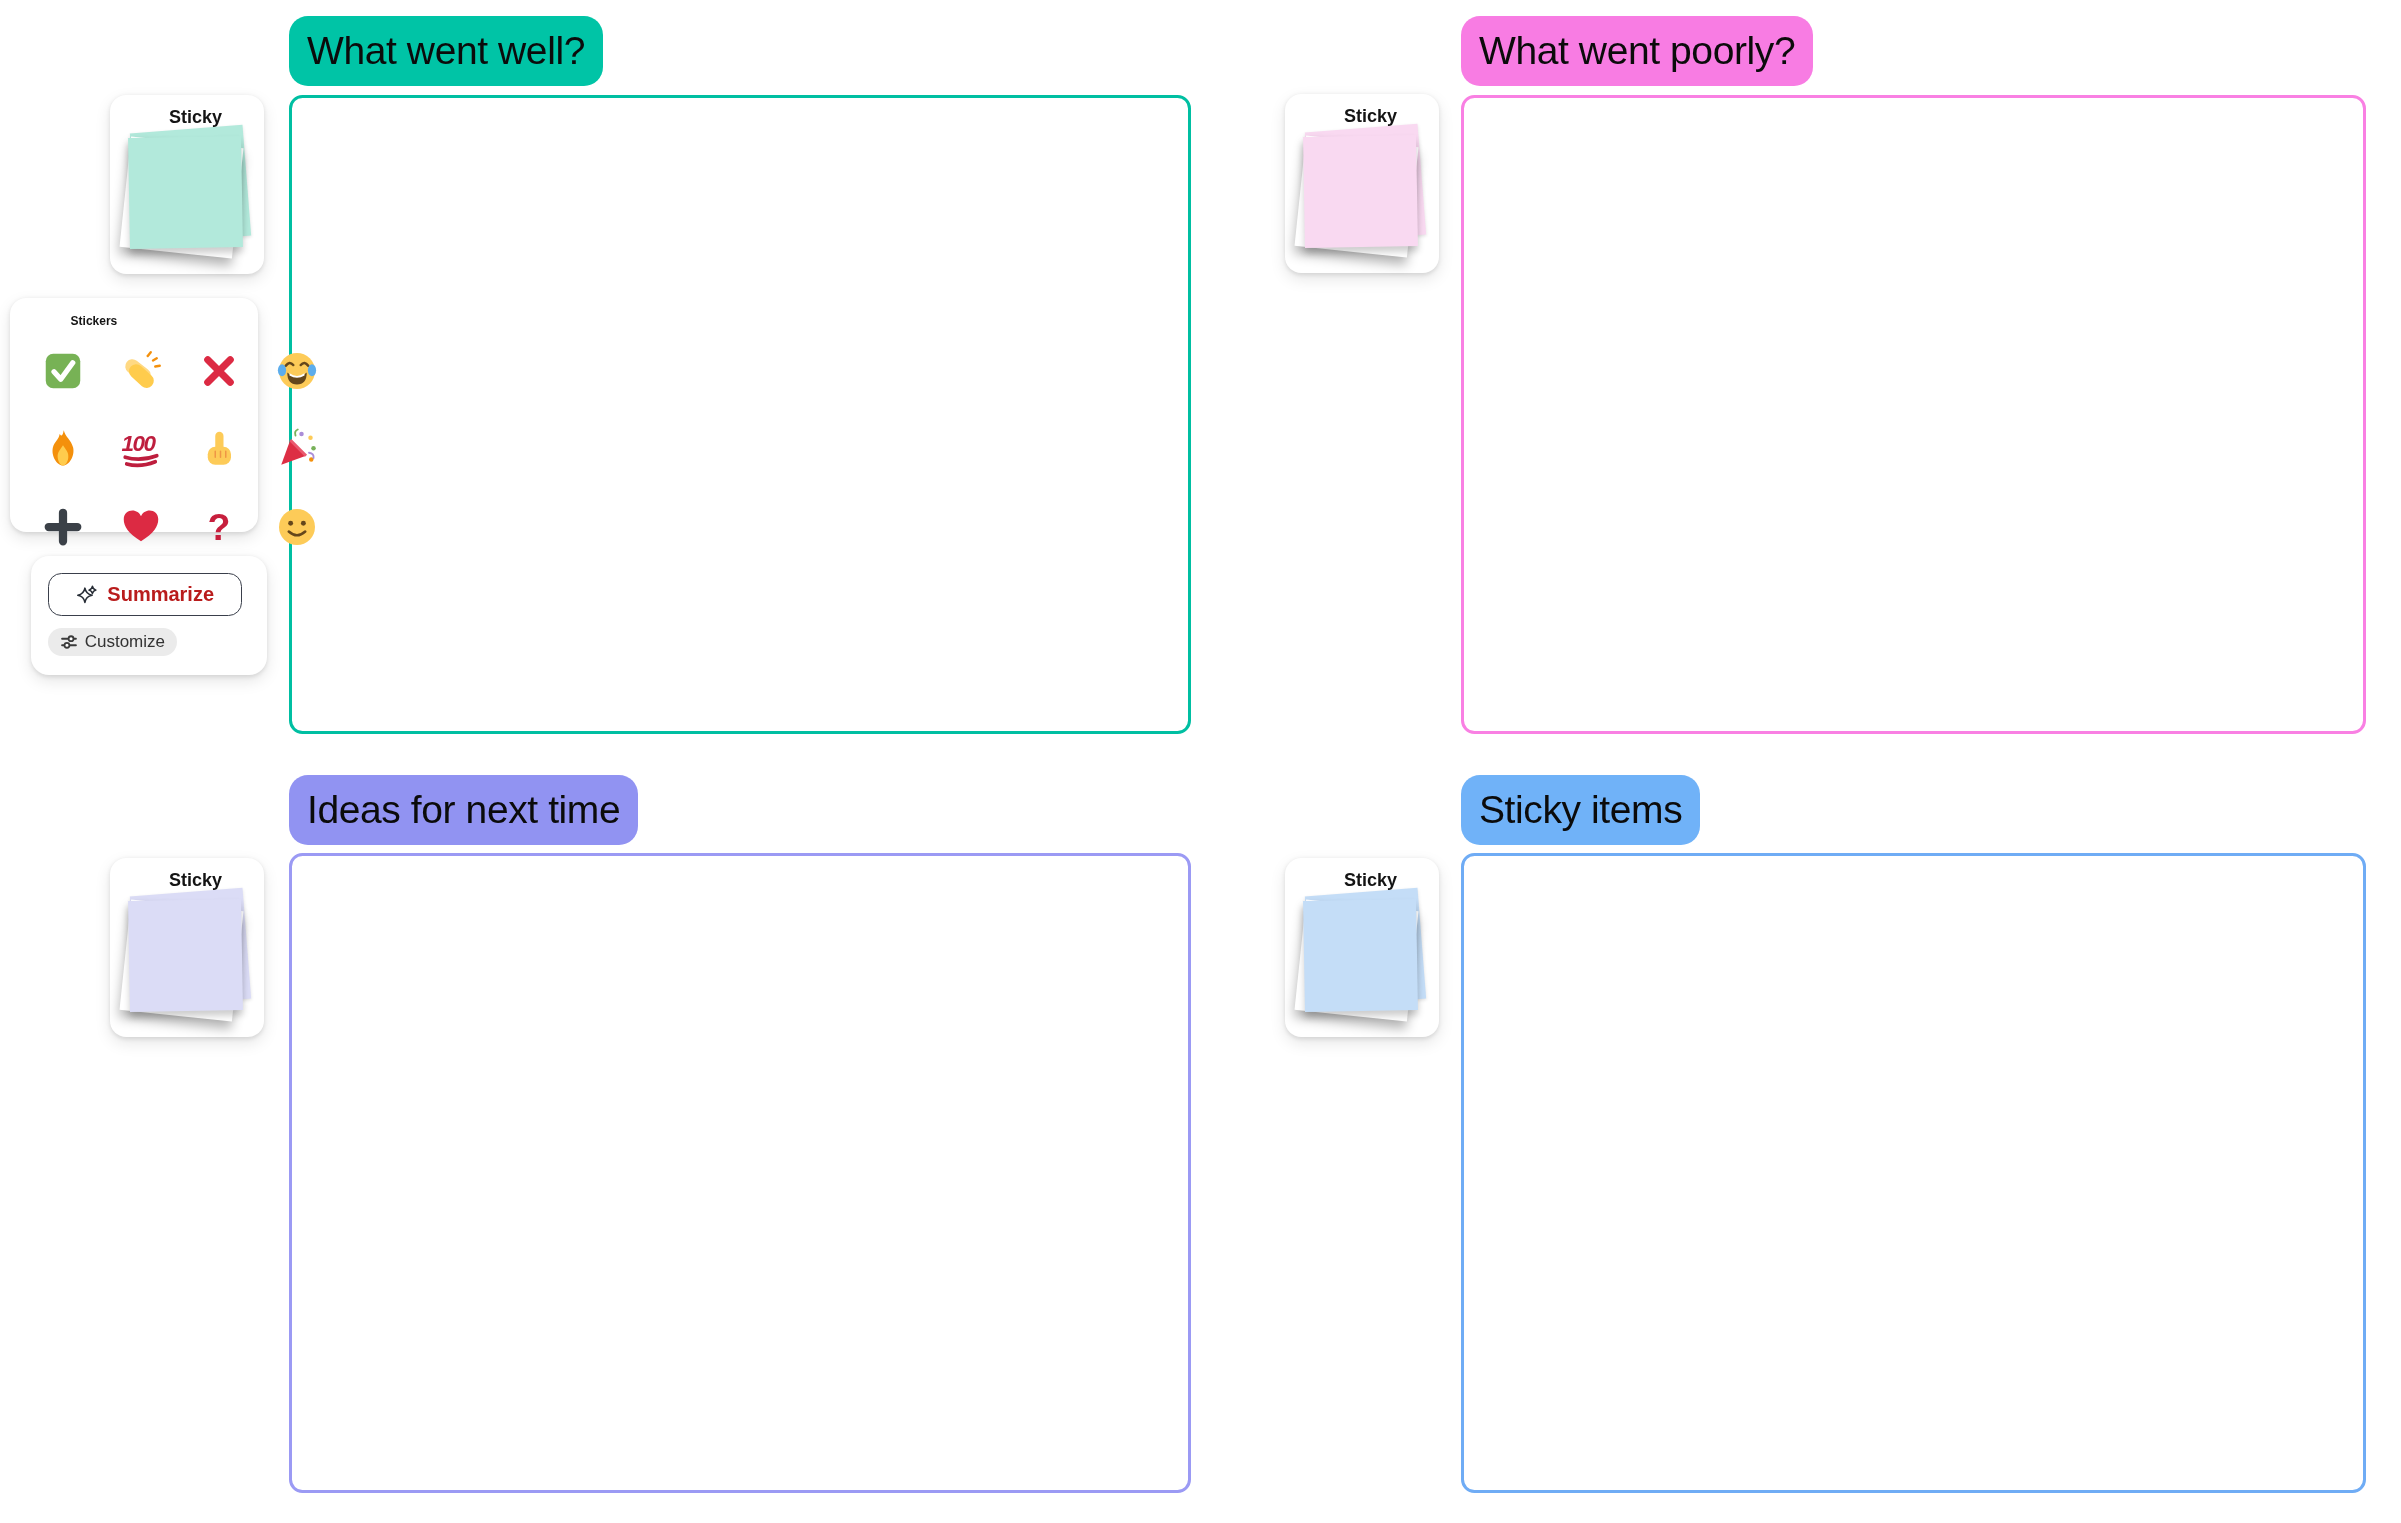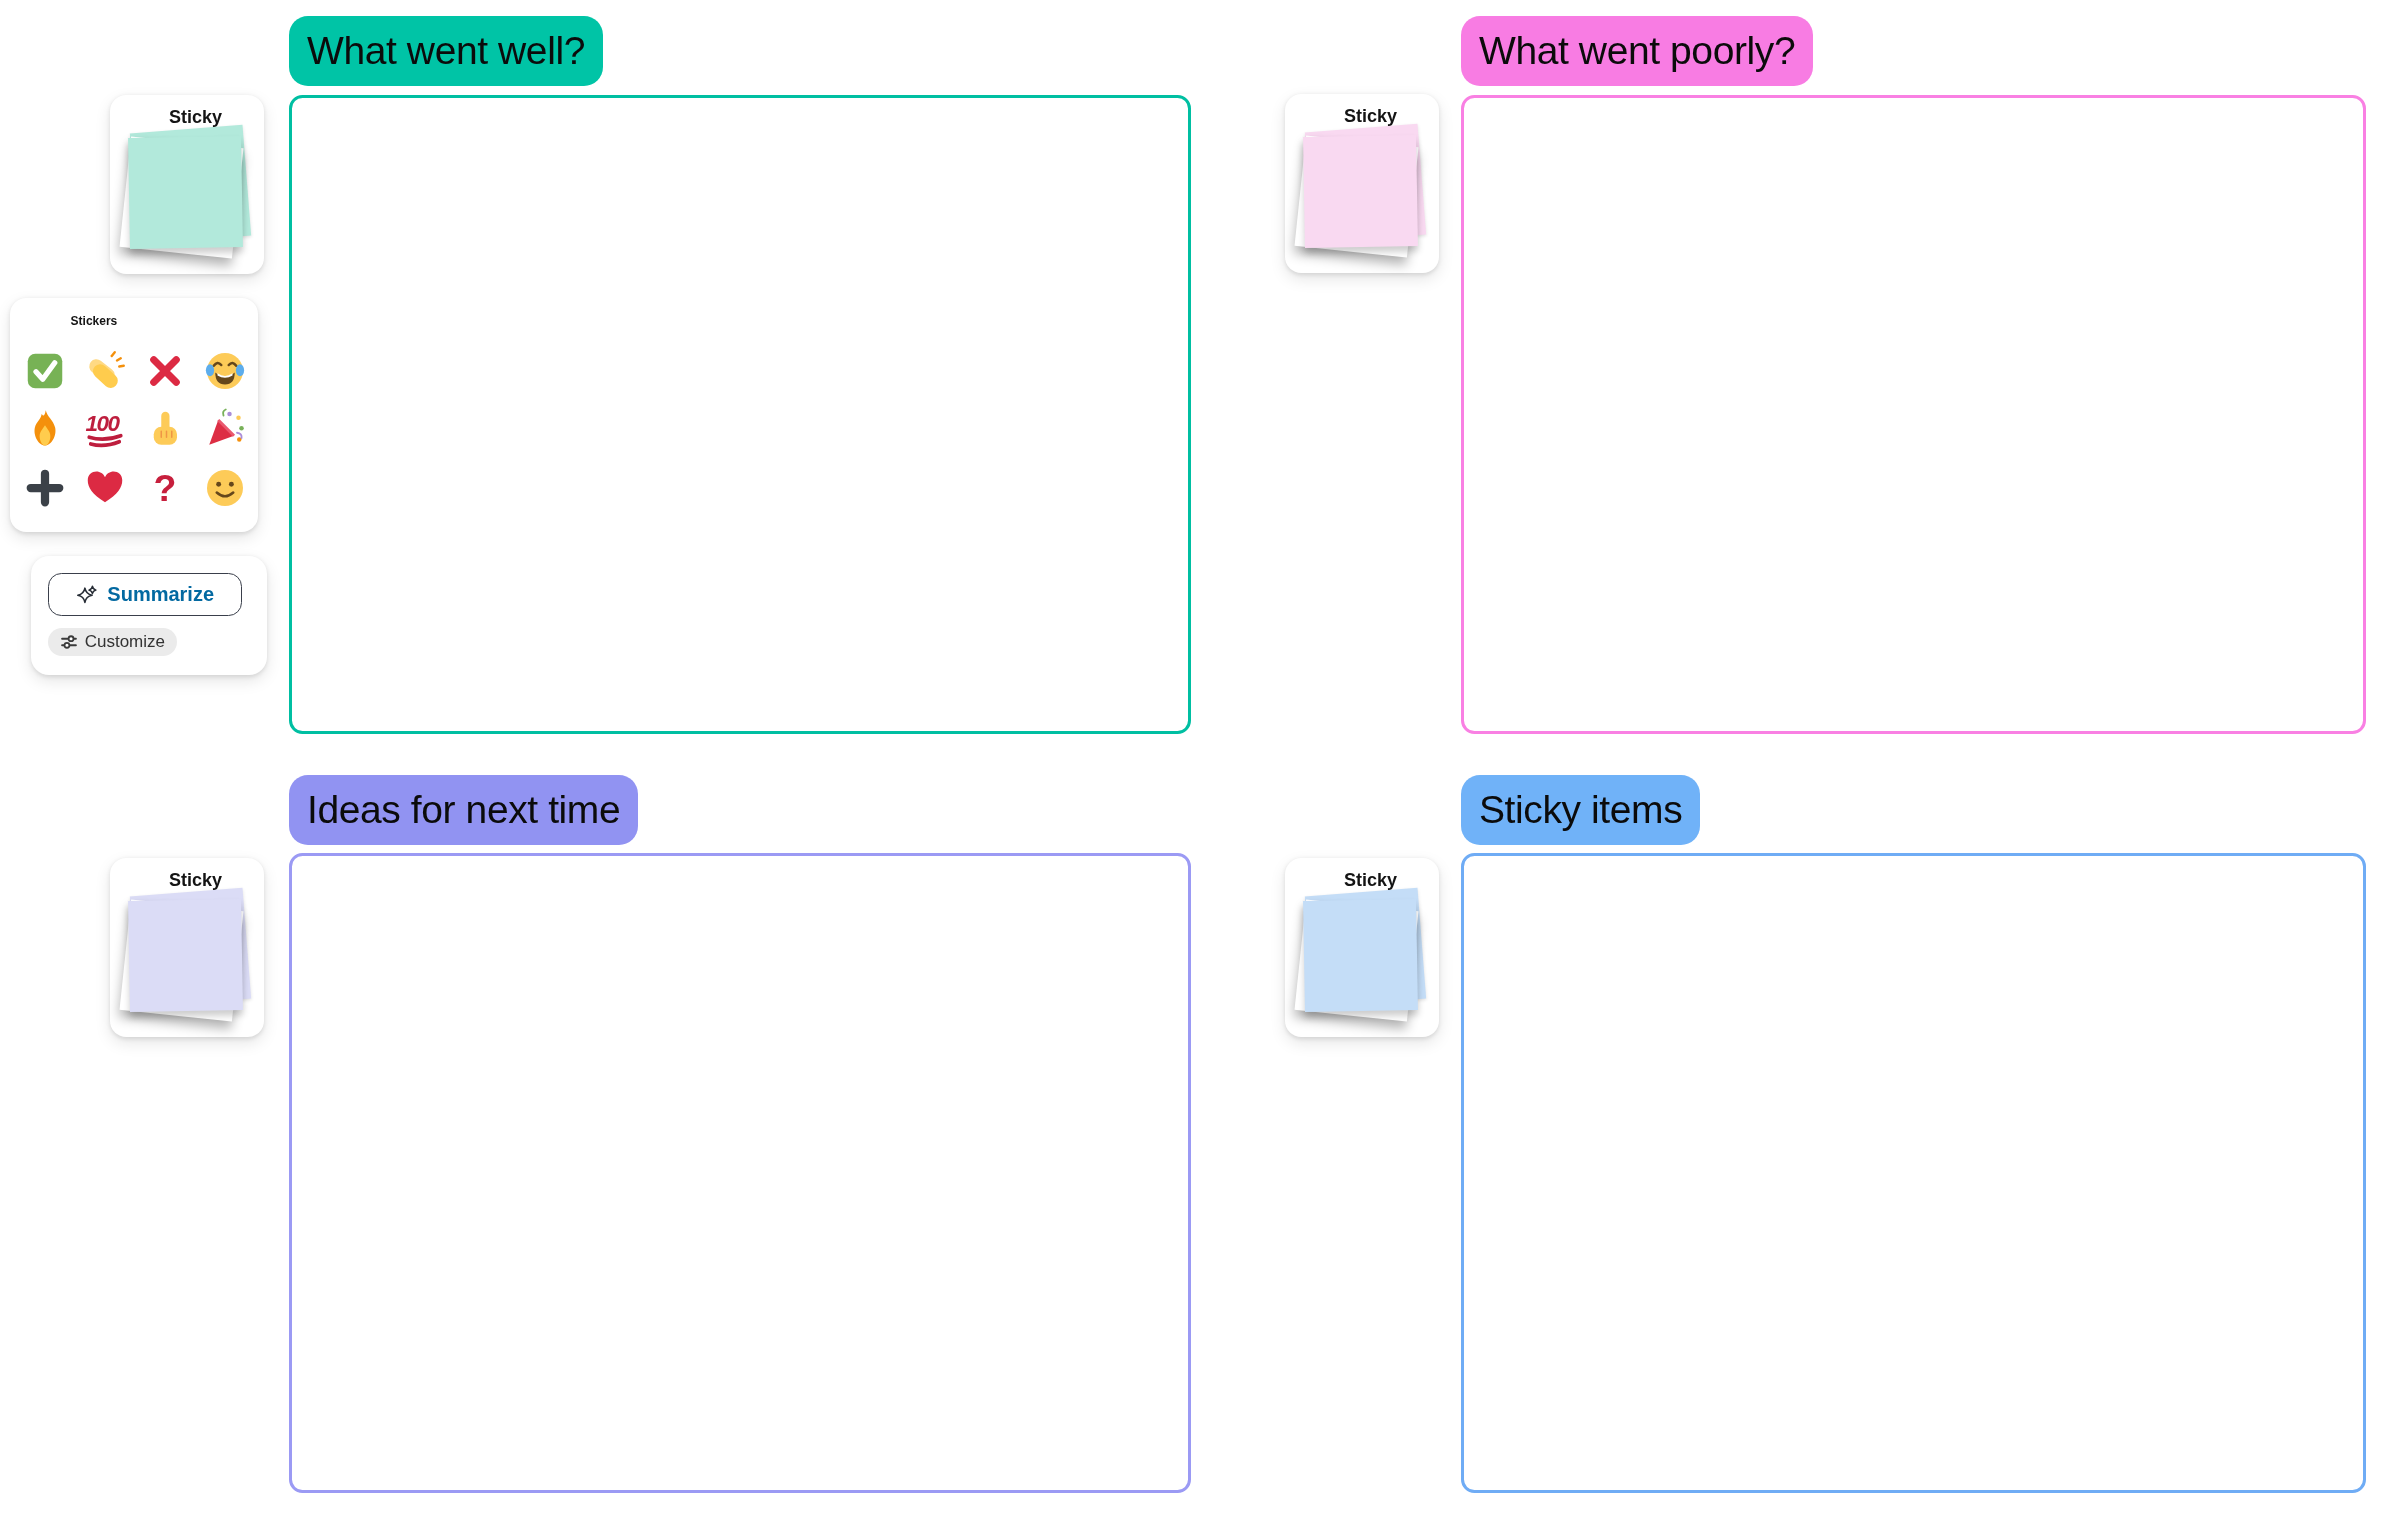--- a/index.html
+++ b/index.html
@@ -29,34 +29,34 @@
   .stack{position:absolute;left:0;top:0;width:100%;height:100%;}
   .note{position:absolute;width:113px;height:111px;}
   .note-back{left:24px;top:34px;transform:rotate(-4.5deg);box-shadow:0 1.5px 3.7px rgba(0,0,0,.12);}
   .note-white{left:15px;top:47px;background:#fff;transform:rotate(6deg);box-shadow:0 7.4px 12px rgba(0,0,0,.30);}
   .note-front{left:19px;top:42px;transform:rotate(-1deg);box-shadow:0 5.2px 7.4px rgba(0,0,0,.20);}
 
   
   .stickers-panel{width:248px;height:234px;}
   .stickers-title{position:absolute;left:21px;top:16.3px;font-size:12px;font-weight:bold;color:#141414;margin-left:40px;}
   .stickers-grid{
-    position:absolute;left:14px;top:52px;display:grid;
-    grid-template-columns:repeat(4,42px);grid-auto-rows:42px;column-gap:18px;row-gap:16.3px;
+    position:absolute;left:32px;top:52px;display:grid;
+    grid-template-columns:repeat(4,42px);grid-auto-rows:42px;column-gap:18px;row-gap:16.3px;gap:36px;
   }
   .sticker{width:42px;height:42px;display:flex;align-items:center;justify-content:center;cursor:pointer;}
   .sticker svg{width:42px;height:42px;display:block;}
 
   
   .ai-card{width:236px;height:119px;border-radius:18px;}
   .summarize-btn{
     position:absolute;left:17px;top:17px;width:194px;height:43px;box-sizing:border-box;
     border:1.5px solid #3a3f4b;border-radius:13.4px;background:#fff;
     display:flex;align-items:center;justify-content:center;gap:10.4px;cursor:pointer;
   }
-  .summarize-btn .btn-label{font-size:20px;font-weight:bold;color:#0369a1;}
+  .summarize-btn .btn-label{font-size:20px;font-weight:bold;color:#b91c1c;}
   .customize-btn{
     position:absolute;left:17px;top:72px;height:28px;border-radius:14px;background:#ebebeb;
     display:inline-flex;align-items:center;gap:6.7px;padding:12px 12px;cursor:pointer;border:none;
   }
   .customize-btn .btn-label{font-size:17px;color:#333;}
 </style>
 </head>
 <body>
 
 <div class="canvas">

